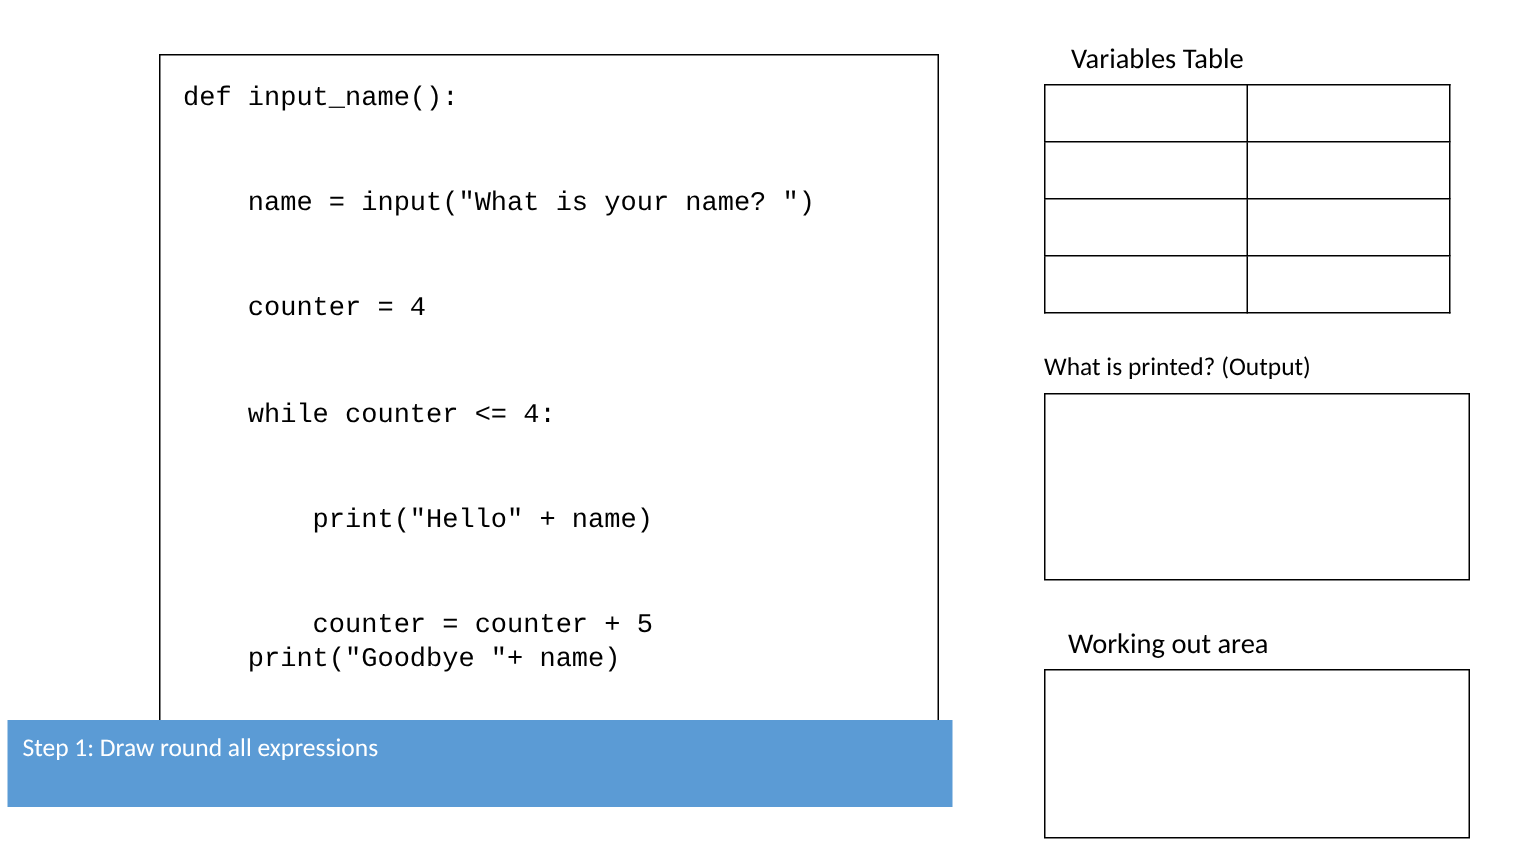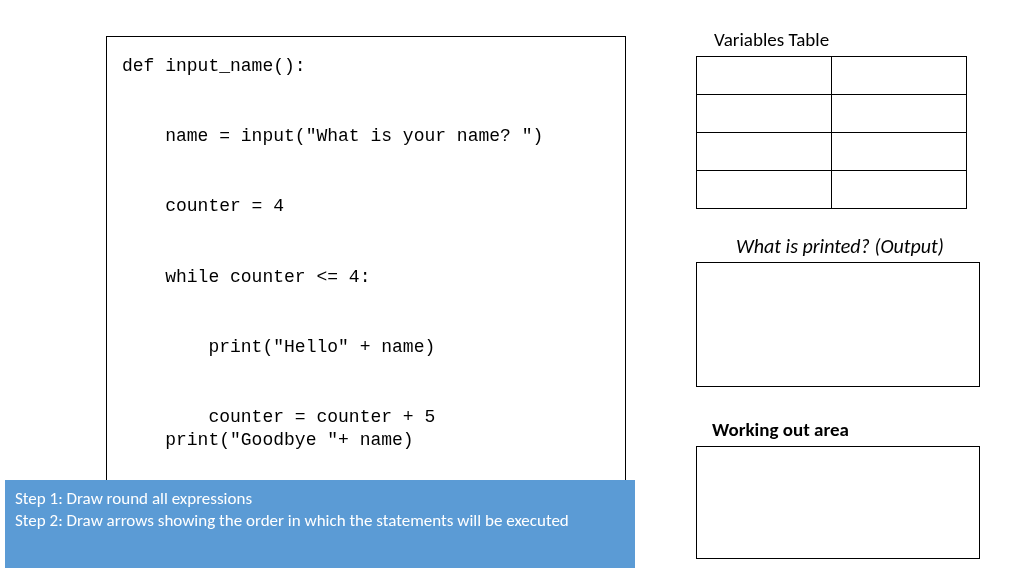--- a/index.html
+++ b/index.html
@@ -36,54 +36,52 @@
       top: 56px;
       border-collapse: collapse;
     }
     .vars-table td {
       border: 1px solid #000;
       width: 135px;
       height: 38px;
     }
     .output-heading {
       position: absolute;
-      left: 736px;
+      left: 696px;
       top: 234px;
-      font-size: 20px;
-      font-style: italic;
+      font-size: 17px;
     }
     .output-box {
       position: absolute;
       left: 696px;
       top: 262px;
       width: 284px;
       height: 125px;
       border: 1px solid #000;
     }
     .working-heading {
       position: absolute;
       left: 712px;
       top: 418px;
       font-size: 19px;
-      font-weight: bold;
     }
     .working-box {
       position: absolute;
       left: 696px;
       top: 446px;
       width: 284px;
       height: 113px;
       border: 1px solid #000;
     }
     .steps-box {
       position: absolute;
       left: 5px;
       top: 480px;
       width: 630px;
-      height: 88px;
+      height: 58px;
       background: #5B9BD5;
       padding: 8px 14px 8px 10px;
       color: #fff;
       font-size: 17px;
       line-height: 1.3;
     }
   </style>
 </head>
 <body>
 
@@ -129,14 +127,13 @@
   </table>
 
 <div class="output-heading">What is printed? (Output)</div>
 <div class="output-box"></div>
 
 <div class="working-heading">Working out area</div>
 <div class="working-box"></div>
 
 <div class="steps-box">
   <div>Step 1: Draw round all expressions</div>
-  <div>Step 2: Draw arrows showing the order in which the  statements will be executed</div>
 </div>
 
 </body></html>

